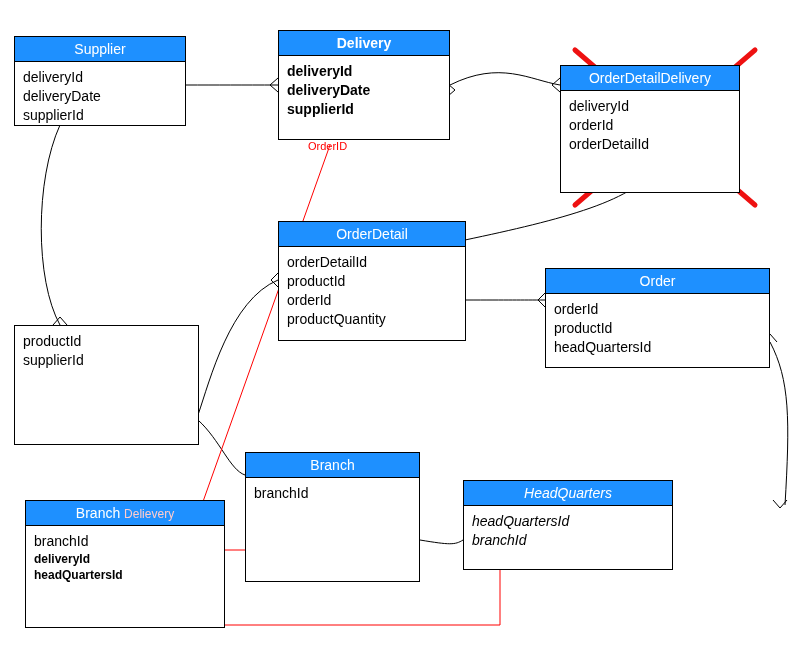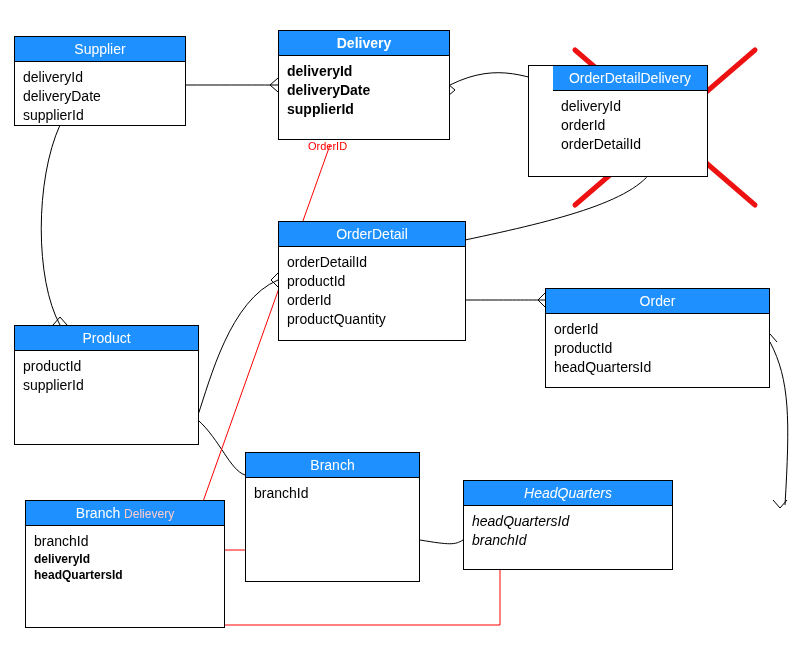--- a/index.html
+++ b/index.html
@@ -110,50 +110,49 @@
 <div class="entity" style="left:278px; top:30px; width:172px; height:110px;font-weight:bold;">
   <div class="entity-header">Delivery</div>
   <div class="entity-body">
     <div>deliveryId</div>
     <div>deliveryDate</div>
     <div>supplierId</div>
   </div>
 </div>
 <div class="annotation" style="left:308px; top:140px;">OrderID</div>
 
-<div class="entity" style="left:528px; top:65px; width:180px; height:112px;padding-left:24px;">
+<div class="entity" style="left:560px; top:65px; width:180px; height:128px;">
   <div class="entity-header">OrderDetailDelivery</div>
   <div class="entity-body">
     <div>deliveryId</div>
     <div>orderId</div>
     <div>orderDetailId</div>
   </div>
 </div>
 
 <div class="entity" style="left:278px; top:221px; width:188px; height:120px;">
   <div class="entity-header">OrderDetail</div>
   <div class="entity-body">
     <div>orderDetailId</div>
     <div>productId</div>
     <div>orderId</div>
     <div>productQuantity</div>
   </div>
 </div>
 
-<div class="entity" style="left:545px; top:268px; width:225px; height:100px;margin-top:20px;">
+<div class="entity" style="left:545px; top:268px; width:225px; height:100px;">
   <div class="entity-header">Order</div>
   <div class="entity-body">
     <div>orderId</div>
     <div>productId</div>
     <div>headQuartersId</div>
   </div>
 </div>
 
 <div class="entity" style="left:14px; top:325px; width:185px; height:120px;">
-  <div class="entity-header">Product</div>
   <div class="entity-body">
     <div>productId</div>
     <div>supplierId</div>
   </div>
 </div>
 
 <div class="entity" style="left:245px; top:452px; width:175px; height:130px;">
   <div class="entity-header">Branch</div>
   <div class="entity-body">
     <div>branchId</div>

